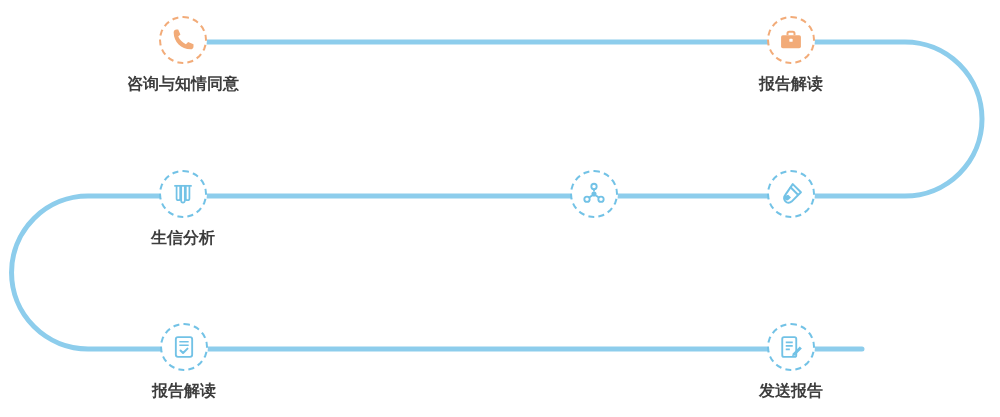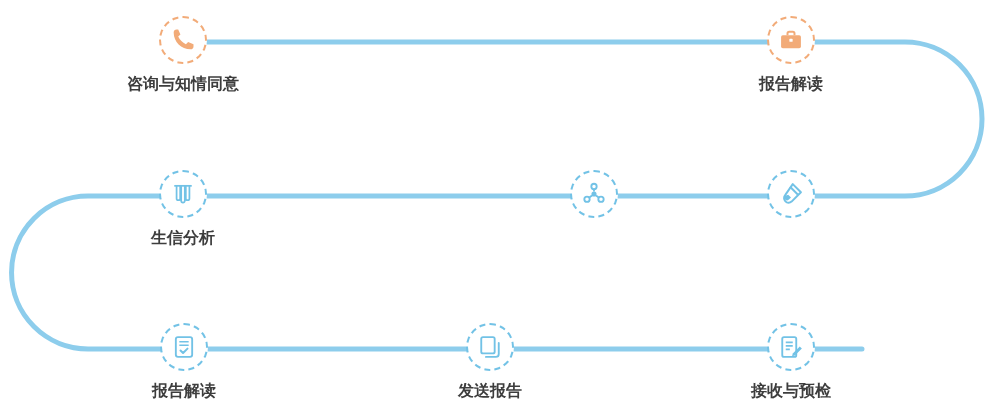--- a/index.html
+++ b/index.html
@@ -125,34 +125,25 @@
     <div class="circle">
       <svg viewBox="0 0 24 24">
           <rect x="5" y="3.5" width="14" height="17" rx="1.8" fill="none" stroke="currentColor" stroke-width="1.6"></rect>
           <path d="M8 7.5h8M8 10.5h8" stroke="currentColor" stroke-width="1.4"></path>
           <path d="M9 15l2.2 2.2 3.8-3.8" fill="none" stroke="currentColor" stroke-width="1.7" stroke-linecap="round" stroke-linejoin="round"></path>
         </svg>
     </div>
     <div class="step-label">报告解读</div>
   </div>
 
-  <div class="node blue row3" style="left:490px">
-    <div class="circle">
-      <svg viewBox="0 0 24 24">
-          <rect x="4.5" y="3.5" width="11.5" height="14" rx="1.5" fill="none" stroke="currentColor" stroke-width="1.6"></rect>
-          <path d="M8.5 20.5H17a2.5 2.5 0 0 0 2.5-2.5V8.5" fill="none" stroke="currentColor" stroke-width="1.6" stroke-linecap="round"></path>
-        </svg>
-    </div>
-    <div class="step-label">发送报告</div>
-  </div>
 
   <div class="node blue row3" style="left:791px">
     <div class="circle">
       <svg viewBox="0 0 24 24">
           <rect x="4.5" y="3.5" width="12" height="17" rx="1.5" fill="none" stroke="currentColor" stroke-width="1.6"></rect>
           <path d="M7.5 8h6M7.5 11h6M7.5 14h3.5" stroke="currentColor" stroke-width="1.4"></path>
           <path d="M13.5 17.5l6-6 1.8 1.8-6 6-2.4.6z" fill="currentColor"></path>
         </svg>
     </div>
-    <div class="step-label">接收与预检</div>
+    <div class="step-label">发送报告</div>
   </div>
 
 </div>
 
 </body></html>

